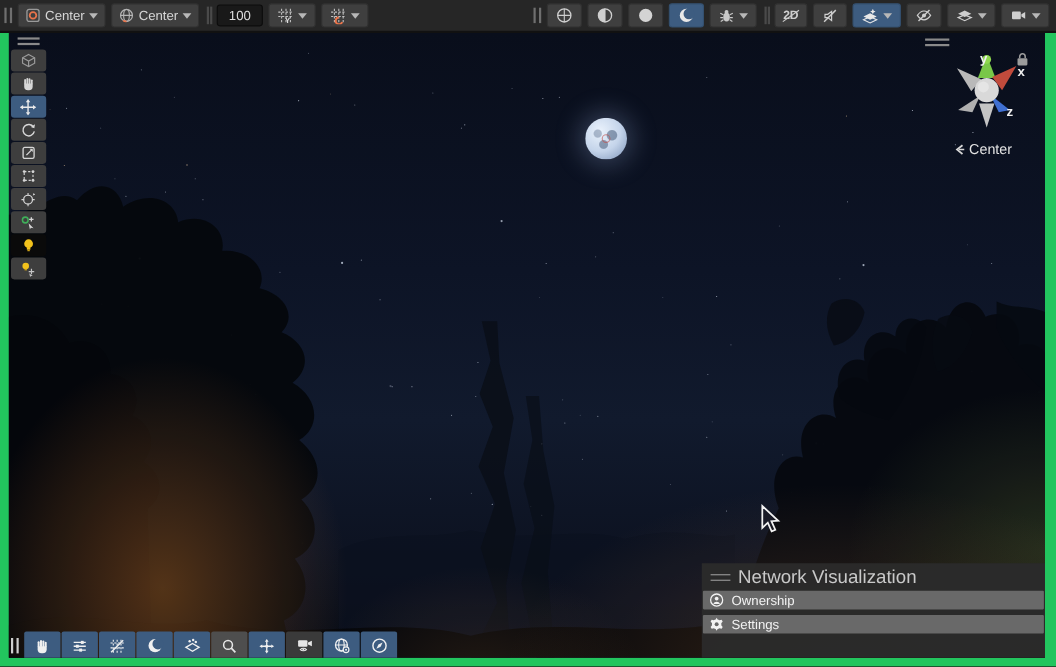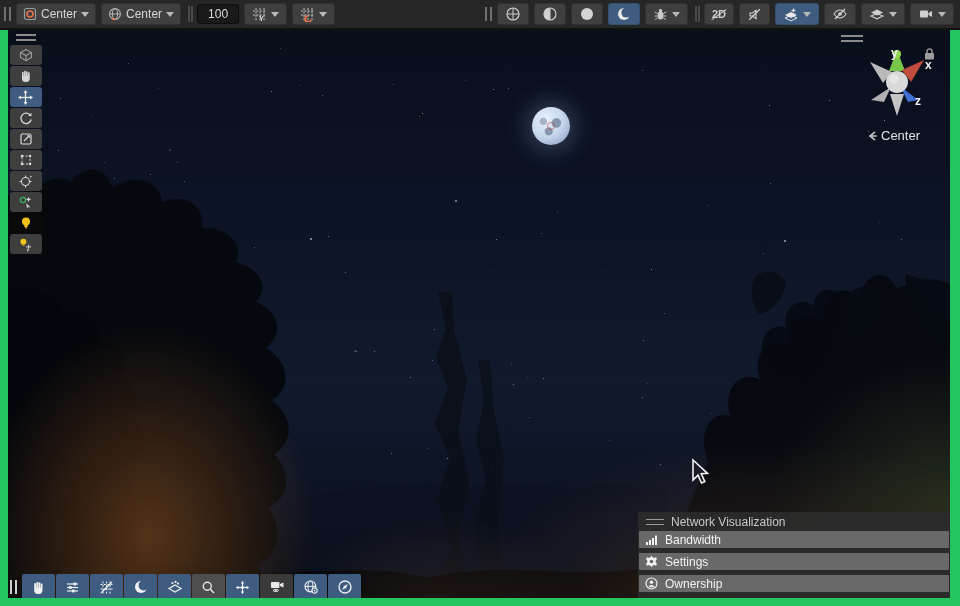--- a/index.html
+++ b/index.html
@@ -82,21 +82,21 @@
   .btool { width:33px; height:26px; border-radius:2px; display:flex; align-items:center; justify-content:center; }
   .btool.blue { background:#3d5c80; }
   .btool.gray { background:#4e4e4e; }
   .btool.dark { background:#3a3a3a; }
   .btools .vhandle { margin-right:4px; border-color:#cfcfcf; }
 
   
   .netpanel { position:absolute; left:630px; top:482px; width:312px; height:86px;
     background:rgba(43,43,43,.96); }
   .net-head { display:flex; align-items:center; gap:7px; padding:3px 6px 2px 8px;
-    color:#c9c9c9; font-size:12px; }
+    color:#c9c9c9; font-size:17px; }
   .net-handle { width:18px; height:6px; border-top:1.6px solid #9a9a9a; border-bottom:1.6px solid #9a9a9a; }
   .net-btn { margin:0 1px 5px 1px; height:17px; background:#696969; display:flex; align-items:center;
     gap:7px; padding-left:6px; color:#f2f2f2; font-size:12px; border-radius:1px; }
 
   .cursor { position:absolute; left:682px; top:428px; pointer-events:none; }
 </style>
 </head>
 <body>
 
 <div class="win">
@@ -686,49 +686,36 @@
       </div>
     </div>
 
     <div class="netpanel">
       <div class="net-head">
         <div class="net-handle"></div>
         <span>Network Visualization</span>
       </div>
       <div class="net-btn">
         <span class="icon">
-          <svg width="13" height="12" viewBox="0 0 13 12">
-              <g fill="#f2f2f2">
-                <rect x="1" y="8" width="2" height="3"></rect>
-                <rect x="4" y="6" width="2" height="5"></rect>
-                <rect x="7" y="4" width="2" height="7"></rect>
-                <rect x="10" y="1.5" width="2" height="9.5"></rect>
-              </g>
-            </svg>
-        </span>
-        <span>Bandwidth</span>
-      </div>
-      <div class="net-btn">
-        <span class="icon">
-          <svg width="13" height="13" viewBox="0 0 13 13">
-              <path fill="#f2f2f2" d="M6.5,0.5 L7.4,2.2 a4.4,4.4 0 0 1 1.6,.7 L11,2.3 L12,4 L10.7,5.5 a4.5,4.5 0 0 1 0,1.9 L12,9 L11,10.7 L9,10.1 a4.4,4.4 0 0 1 -1.6,.7 L6.5,12.5 L5.6,10.8 a4.4,4.4 0 0 1 -1.6,-.7 L2,10.7 L1,9 L2.3,7.4 a4.5,4.5 0 0 1 0,-1.9 L1,4 L2,2.3 L4,2.9 a4.4,4.4 0 0 1 1.6,-.7 z"></path>
-              <circle cx="6.5" cy="6.5" r="1.8" fill="#696969"></circle>
-            </svg>
-        </span>
-        <span>Settings</span>
-      </div>
-      <div class="net-btn">
-        <span class="icon">
           <svg width="13" height="13" viewBox="0 0 13 13">
               <circle cx="6.5" cy="6.5" r="5.5" fill="none" stroke="#f2f2f2" stroke-width="1.2"></circle>
               <circle cx="6.5" cy="5.2" r="1.7" fill="#f2f2f2"></circle>
               <path d="M3.4,10.2 a3.3,3.3 0 0 1 6.2,0" fill="#f2f2f2"></path>
             </svg>
         </span>
         <span>Ownership</span>
+      </div>
+      <div class="net-btn">
+        <span class="icon">
+          <svg width="13" height="13" viewBox="0 0 13 13">
+              <path fill="#f2f2f2" d="M6.5,0.5 L7.4,2.2 a4.4,4.4 0 0 1 1.6,.7 L11,2.3 L12,4 L10.7,5.5 a4.5,4.5 0 0 1 0,1.9 L12,9 L11,10.7 L9,10.1 a4.4,4.4 0 0 1 -1.6,.7 L6.5,12.5 L5.6,10.8 a4.4,4.4 0 0 1 -1.6,-.7 L2,10.7 L1,9 L2.3,7.4 a4.5,4.5 0 0 1 0,-1.9 L1,4 L2,2.3 L4,2.9 a4.4,4.4 0 0 1 1.6,-.7 z"></path>
+              <circle cx="6.5" cy="6.5" r="1.8" fill="#696969"></circle>
+            </svg>
+        </span>
+        <span>Settings</span>
       </div>
     </div>
 
     <svg class="cursor" width="20" height="28" viewBox="0 0 20 28">
       <path d="M3,2 L3,22 L8,17.2 L11.5,25 L14.8,23.6 L11.3,15.8 L17.5,15.4 Z" fill="rgba(30,30,40,.55)" stroke="#f2f2f2" stroke-width="1.6"></path>
     </svg>
   </div>
 </div>
 
 </body></html>

